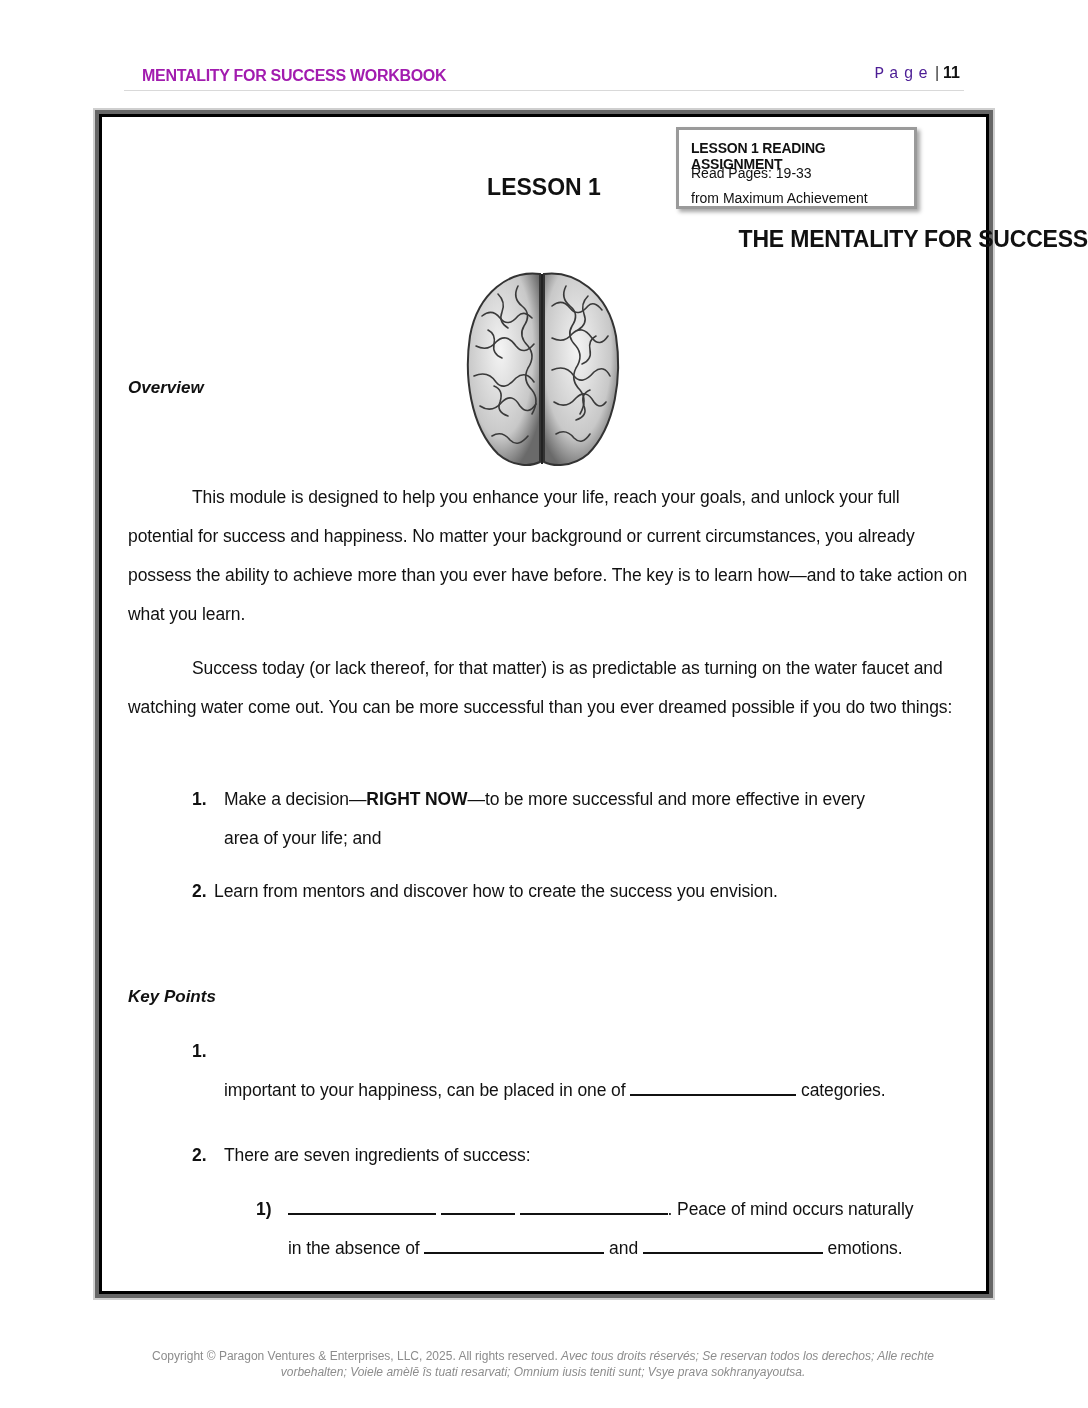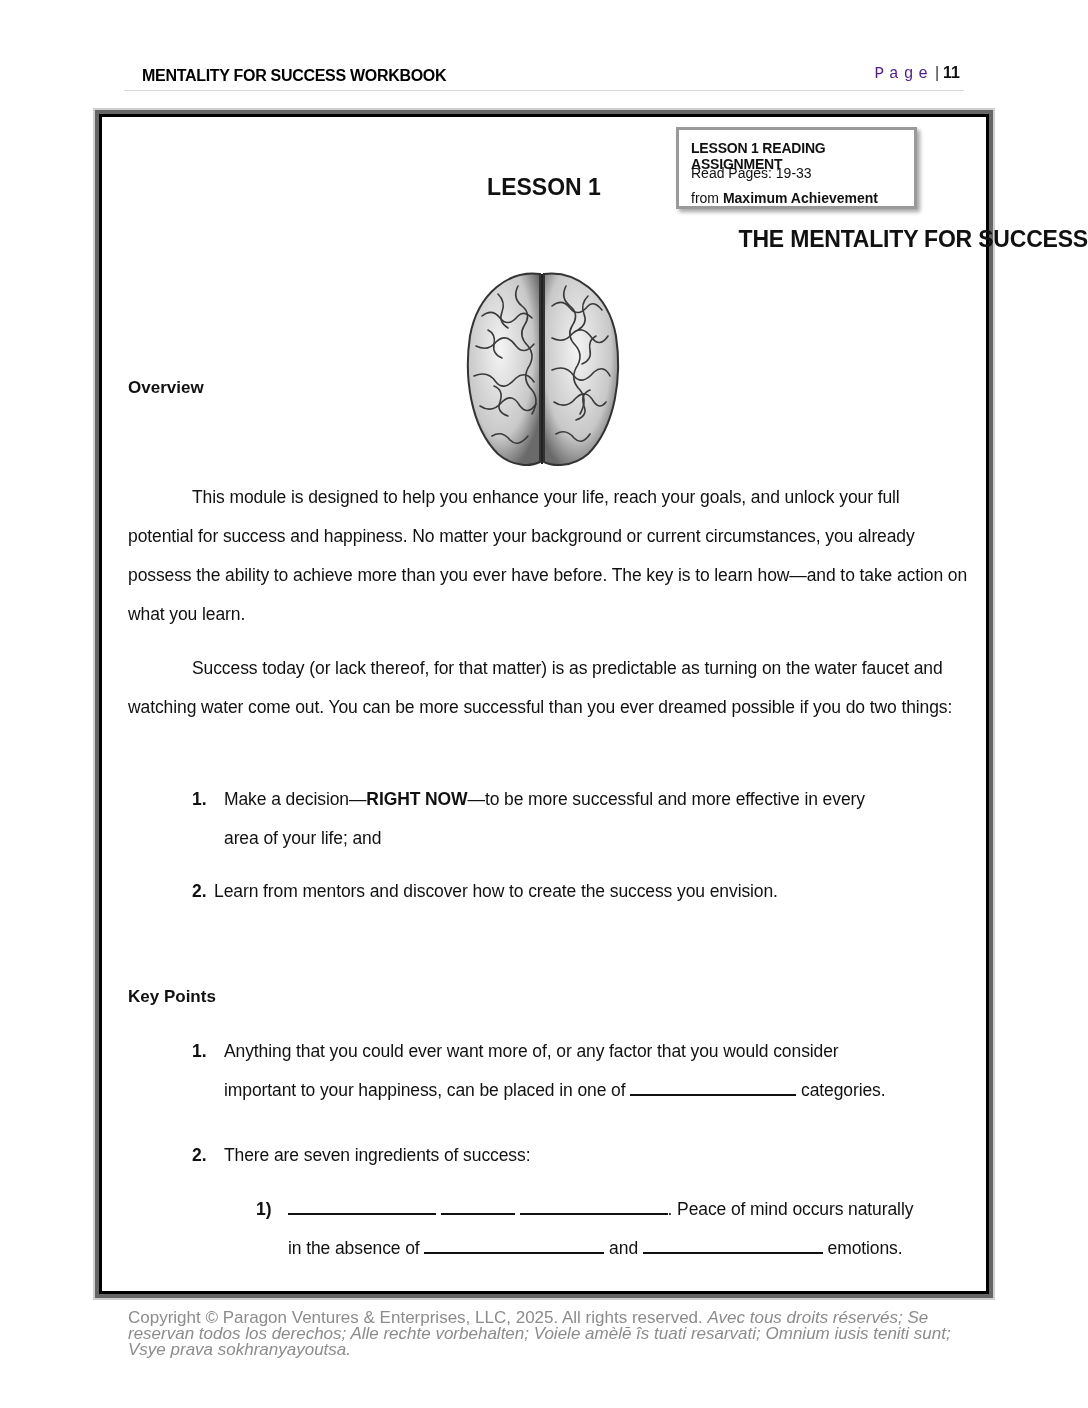--- a/index.html
+++ b/index.html
@@ -1,55 +1,55 @@
 <!DOCTYPE html>
 <html><head>
 <meta charset="utf-8">
 <style>
   html, body { margin:0; padding:0; background:#ffffff; }
   body { width:1088px; height:1408px; position:relative; overflow:hidden;
          font-family:"Liberation Sans", "DejaVu Sans", sans-serif; color:#111; }
   .page-header { position:absolute; left:124px; top:62px; width:840px; height:28px;
                  border-bottom:1px solid #d9d9d9; }
   .header-title { position:absolute; left:18px; top:5px; font-size:16px; font-weight:bold;
-                  letter-spacing:-0.3px; color:#000000; }
+                  letter-spacing:-0.3px; color:#a21caf; }
   .header-page { position:absolute; right:4px; top:2px; font-size:16px; color:#111; }
   .header-page .page-word { color:#4c1d95; letter-spacing:5px; margin-right:2px;font-family:Liberation Mono, monospace; }
   .header-page .sep { color:#333; margin-right:4px; }
   .header-page .page-num { font-weight:bold; }
 
   .frame-outer { position:absolute; left:93px; top:108px; width:902px; height:1192px;
                  background:#666666; border:2px solid #cfcfcf; box-sizing:border-box; }
   .frame-inner { position:absolute; left:4px; top:4px; right:4px; bottom:4px;
                  border:3px solid #000; background:#fff; box-sizing:border-box; }
 
   .assign-box { position:absolute; left:676px; top:127px; width:241px; height:82px;
                 border:3px solid #9a9a9a; background:#fff; box-sizing:border-box;
                 box-shadow:3px 3px 4px rgba(0,0,0,0.35); overflow:hidden; }
   .assign-title { position:absolute; left:12px; top:10px; font-size:14px; font-weight:bold; letter-spacing:-0.2px; }
   .assign-pages { position:absolute; left:12px; top:35px; font-size:14px; }
   .assign-from { position:absolute; left:12px; top:60px; font-size:14px; white-space:nowrap; }
-  .assign-from b { font-weight:bold; }
+  .assign-from b { font-weight:normal; }
 
   .lesson-num { position:absolute; left:0; width:1088px; top:174px; text-align:center;
                 font-size:23px; font-weight:bold; }
   .lesson-title { position:absolute; left:0; width:1088px; top:226px; text-align:right;
                   font-size:23px; font-weight:bold; letter-spacing:-0.2px; }
 
   .brain { position:absolute; left:458px; top:266px; width:168px; height:206px; }
 
-  .section-head { position:absolute; left:128px; font-size:17px; font-weight:bold; }
+  .section-head { position:absolute; left:128px; font-size:17px; font-weight:bold; font-style:italic; }
   .para { position:absolute; left:128px; width:840px; font-size:17.5px; line-height:39px; letter-spacing:-0.1px; }
   .para .indent { display:inline-block; width:64px; }
   .list-item { position:absolute; font-size:17.5px; line-height:39px; letter-spacing:-0.1px; }
   .list-num { position:absolute; font-weight:bold; }
   .blank { display:inline-block; border-bottom:2px solid #111; height:14px; vertical-align:baseline; }
 
-  .copyright { position:absolute; left:128px; top:1310px; width:830px; font-size:17px;
-               line-height:16px; color:#8c8c8c; }
+  .copyright { position:absolute; left:128px; top:1348px; width:830px; font-size:12px;
+               line-height:16px; color:#8c8c8c;text-align:center; }
   .copyright i { font-style:italic; }
 </style>
 </head>
 <body>
 
 <div class="page-header">
   <span class="header-title">MENTALITY FOR SUCCESS WORKBOOK</span>
   <span class="header-page">
     <span class="page-word">Page</span><span class="sep">|</span><span class="page-num">11</span>
   </span>
@@ -118,21 +118,21 @@
 <div class="list-item" style="left:192px; top:872px; width:770px;">
   <span class="list-num" style="left:0;">2.</span>
   <div style="margin-left:22px;"><span>Learn from mentors and discover how to create the success you envision.</span></div>
 </div>
 
 <div class="section-head" style="top:987px;">Key Points</div>
 
 <div class="list-item" style="left:192px; top:1032px; width:775px;">
   <span class="list-num" style="left:0;">1.</span>
   <div style="margin-left:32px; white-space:nowrap;">
-    <span>Anything that you could ever want more of, or any factor that you would consider</span><br>
+    <br>
     <span>important to your happiness, can be placed in one of </span><span class="blank" style="width:166px;"></span><span> categories.</span>
   </div>
 </div>
 
 <div class="list-item" style="left:192px; top:1136px; width:770px;">
   <span class="list-num" style="left:0;">2.</span>
   <div style="margin-left:32px;"><span>There are seven ingredients of success:</span></div>
 </div>
 
 <div class="list-item" style="left:256px; top:1190px; width:710px;">

